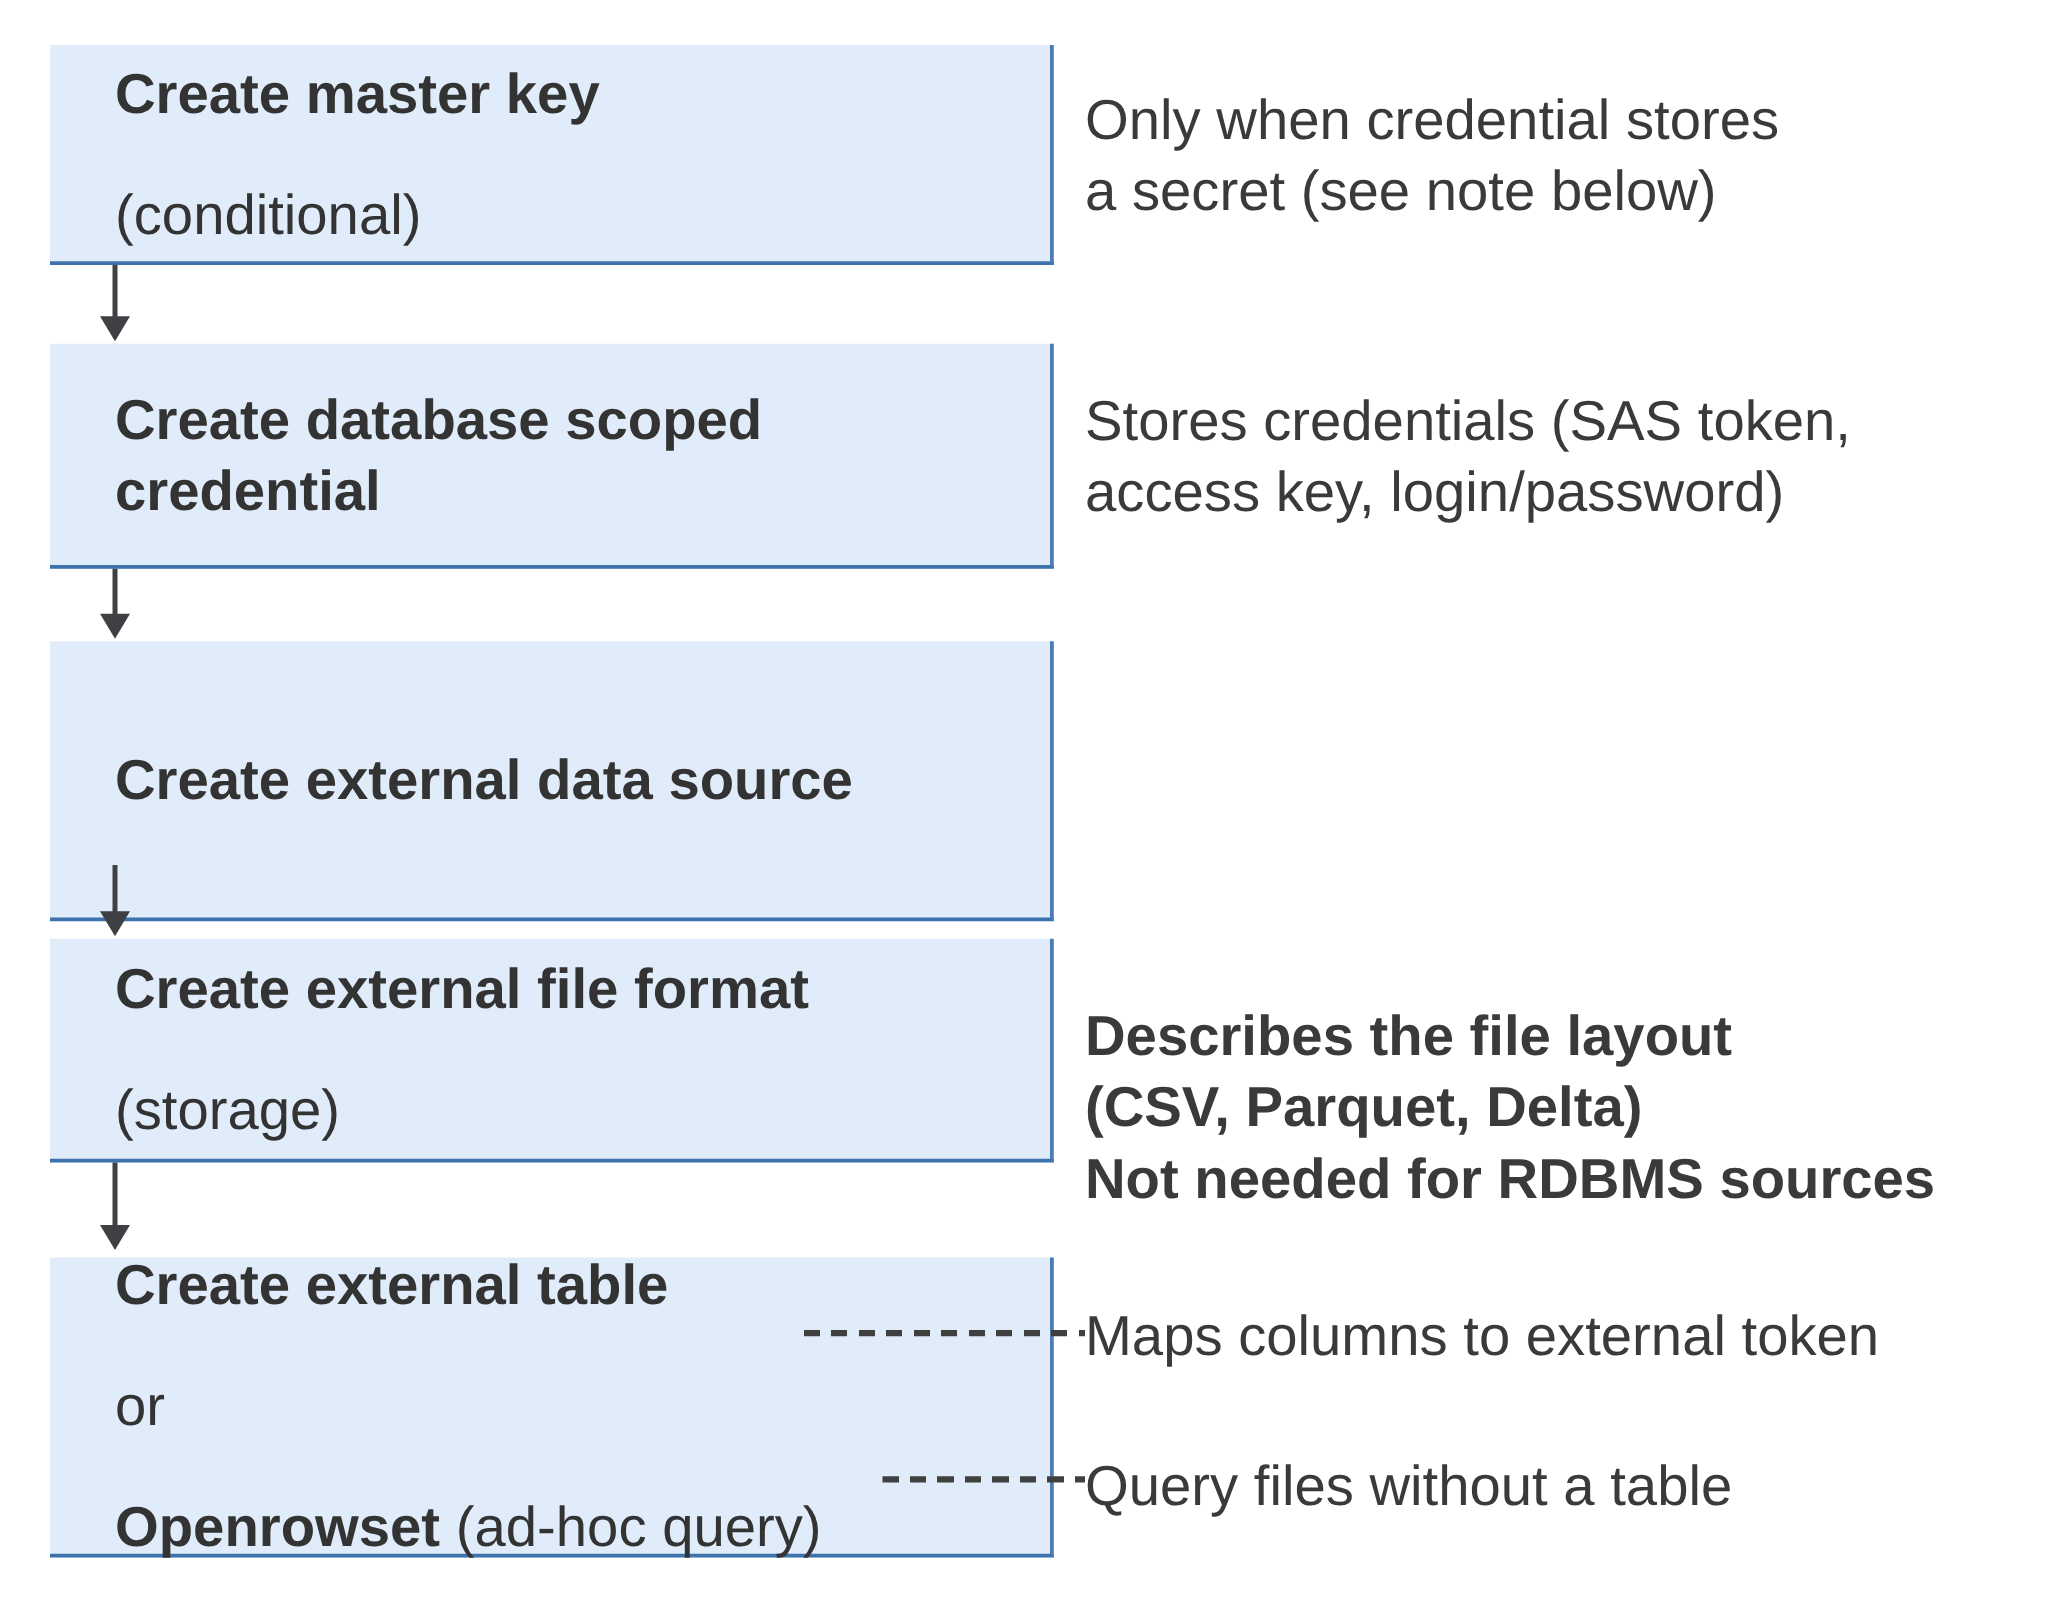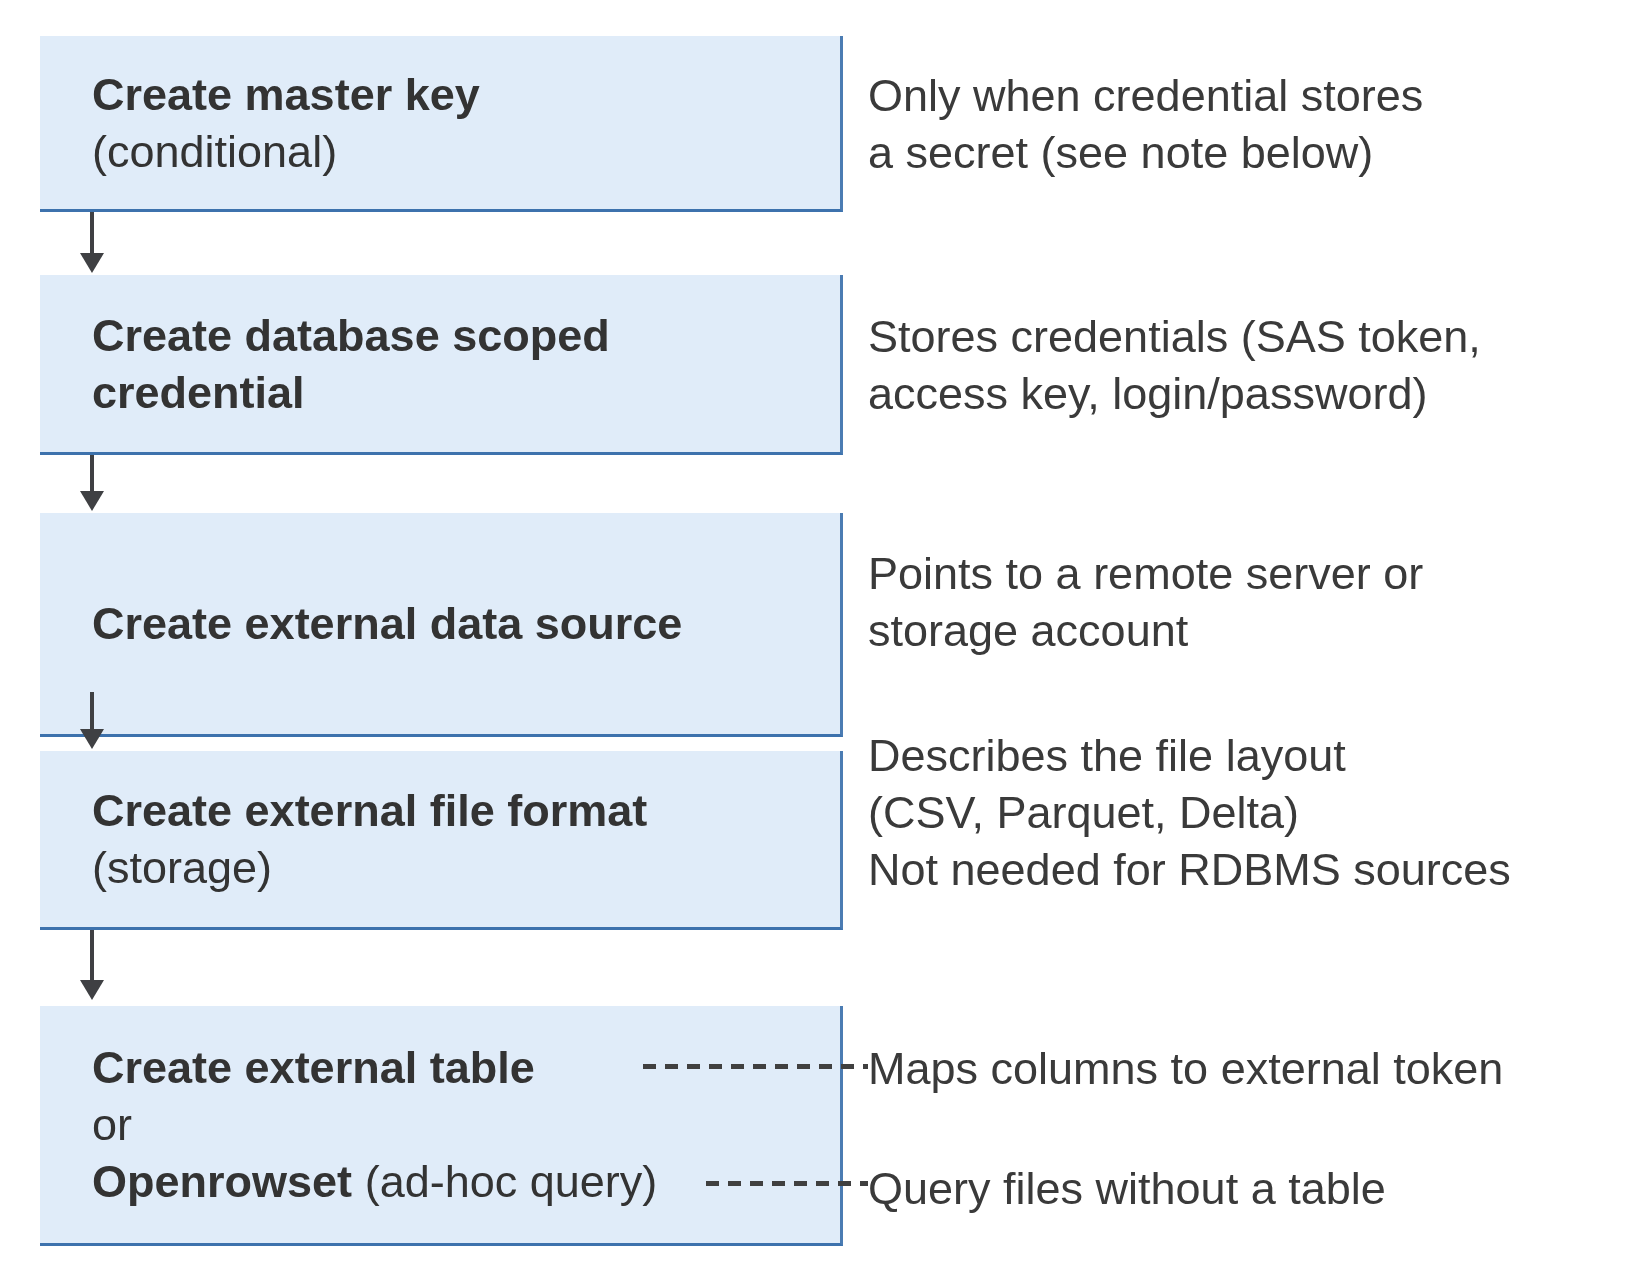--- a/index.html
+++ b/index.html
@@ -22,20 +22,21 @@
     left: 40px;
     width: 803px;
     box-sizing: border-box;
     background: #e0ecf9;
     border-right: 3px solid #4b7cb3;
     border-bottom: 3px solid #3d72ad;
     display: flex;
     flex-direction: column;
     justify-content: center;
     padding-left: 52px;
+    gap: 40px;
   }
   .step-box .line,
   .step-box .title,
   .step-box .note {
     display: block;
     font-size: 45px;
     line-height: 57px;
     color: #333333;
     white-space: pre-line;
   }
@@ -149,24 +150,22 @@
 
   <div class="dashed dash-a"></div>
   <div class="dashed dash-b"></div>
 
   <div class="desc" style="top:308px;">Stores credentials (SAS token,
 access key, login/password)</div>
 
   <div class="desc" style="top:67px;">Only when credential stores
 a secret (see note below)</div>
 
-  <div class="desc" style="top:545px;">Points to a remote server or
-storage account</div>
 
-  <div class="desc" style="top:727px;">Describes the file layout
+  <div class="desc" style="top:800px;font-weight:bold;">Describes the file layout
 (CSV, Parquet, Delta)
 Not needed for RDBMS sources</div>
 
   <div class="desc" style="top:1040px;">Maps columns to external token</div>
 
   <div class="desc" style="top:1160px;">Query files without a table</div>
 
 </div>
 
 </body></html>

